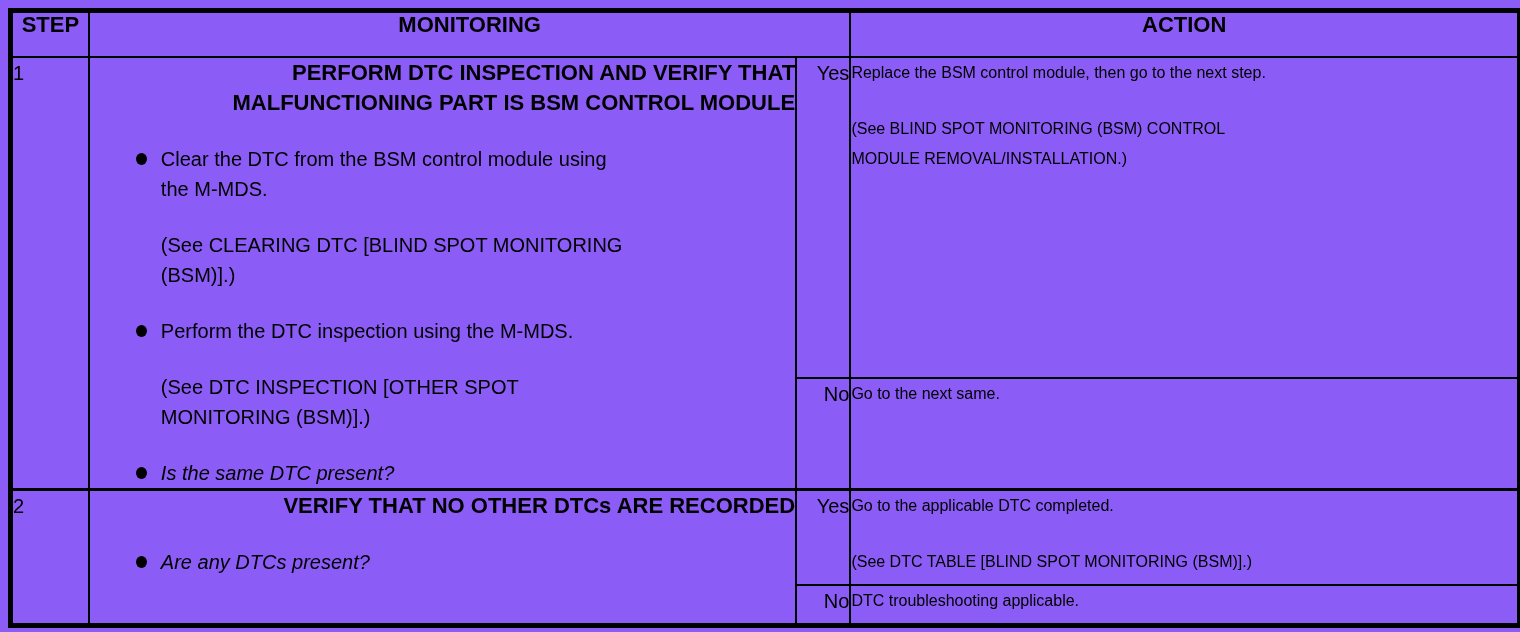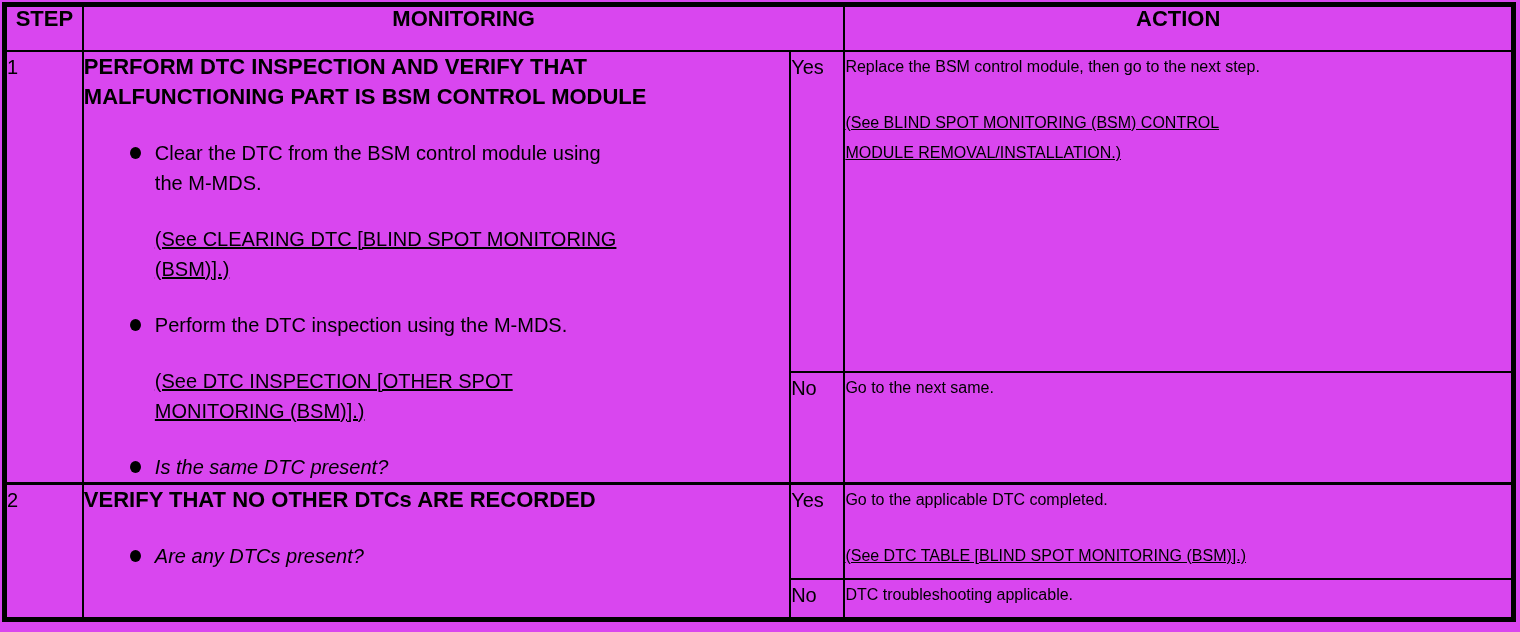--- a/index.html
+++ b/index.html
@@ -6,23 +6,23 @@
     margin: 0;
     padding: 0;
     background: #ffffff;
     font-family: "Liberation Sans", sans-serif;
     color: #000000;
     -webkit-font-smoothing: none;
   }
   .page {
     width: 1520px;
     height: 632px;
-    background: #d946ef;
+    background: #8b5cf6;
     box-sizing: border-box;
-    padding: 2px;
+    padding: 8px;
     overflow: hidden;
   }
   table.ts-table {
     border-collapse: collapse;
     table-layout: fixed;
     width: 1514px;
     border: 5px solid #000000;
   }
   table.ts-table th,
   table.ts-table td {
@@ -61,34 +61,35 @@
     padding: 3px 4px 0 6px;
   }
   td.insp {
     padding: 3px 8px 0 7px;
     font-size: 20px;
     line-height: 30px;
   }
   td.yn {
     font-size: 20px;
     line-height: 30px;
-    text-align: left;
+    text-align: right;
     padding-top: 3px;
   }
   td.act {
     font-size: 16px;
     line-height: 30px;
     padding: 3px 10px 0 8px;
   }
   .insp-title {
     font-weight: bold;
     font-size: 22px;
     line-height: 30px;
     margin: 0 0 26px 0;
     white-space: pre-line;
+    text-align: right;
   }
   ul.bullets {
     list-style: none;
     margin: 0;
     padding: 0;
   }
   ul.bullets li {
     position: relative;
     padding-left: 71px;
     margin: 6px 0 26px 0;
@@ -103,21 +104,20 @@
     background: #000000;
     border-radius: 50%;
   }
   p.body-line {
     margin: 0;
     white-space: pre-line;
   }
   p.see-ref {
     margin: 26px 0 0 0;
     white-space: pre-line;
-    text-decoration: underline;
   }
 </style>
 </head>
 <body>
 
 <div class="page">
   <table class="ts-table">
     <colgroup>
       <col class="c-step">
       <col class="c-insp">

